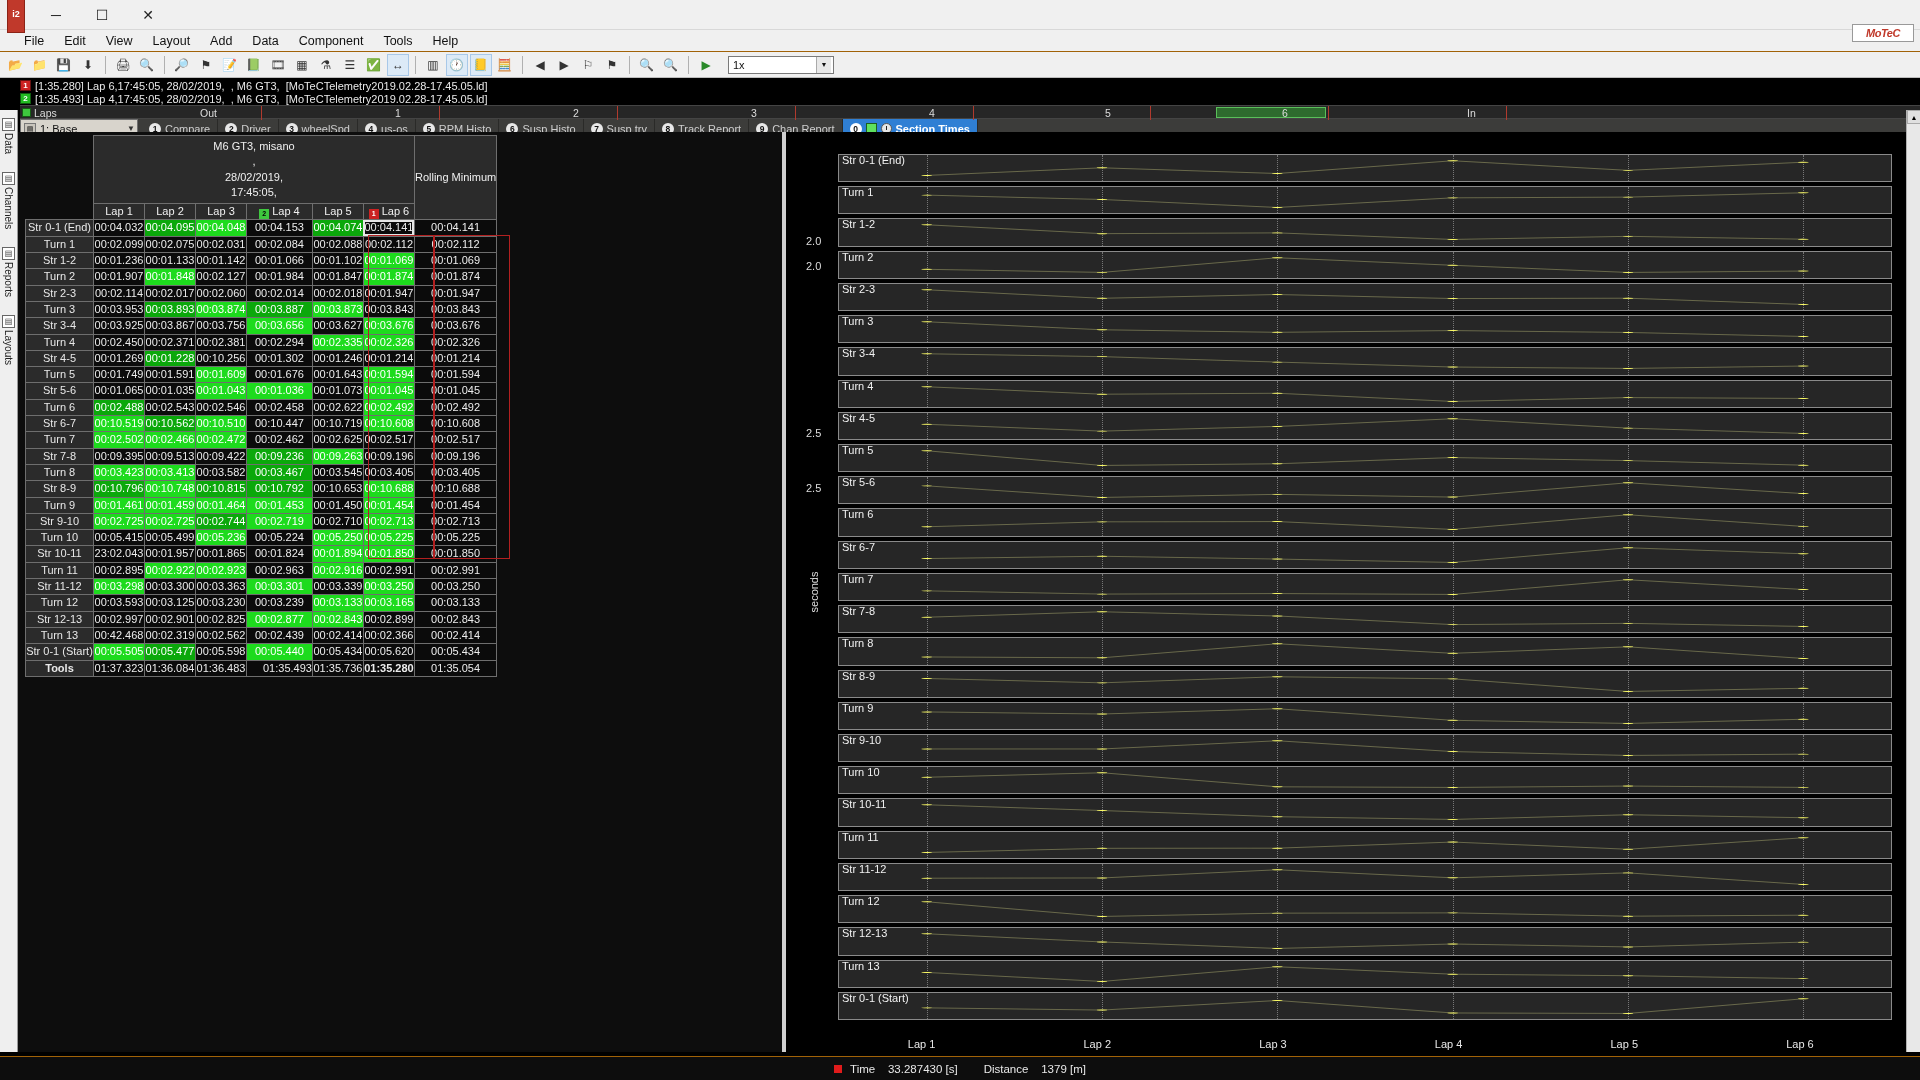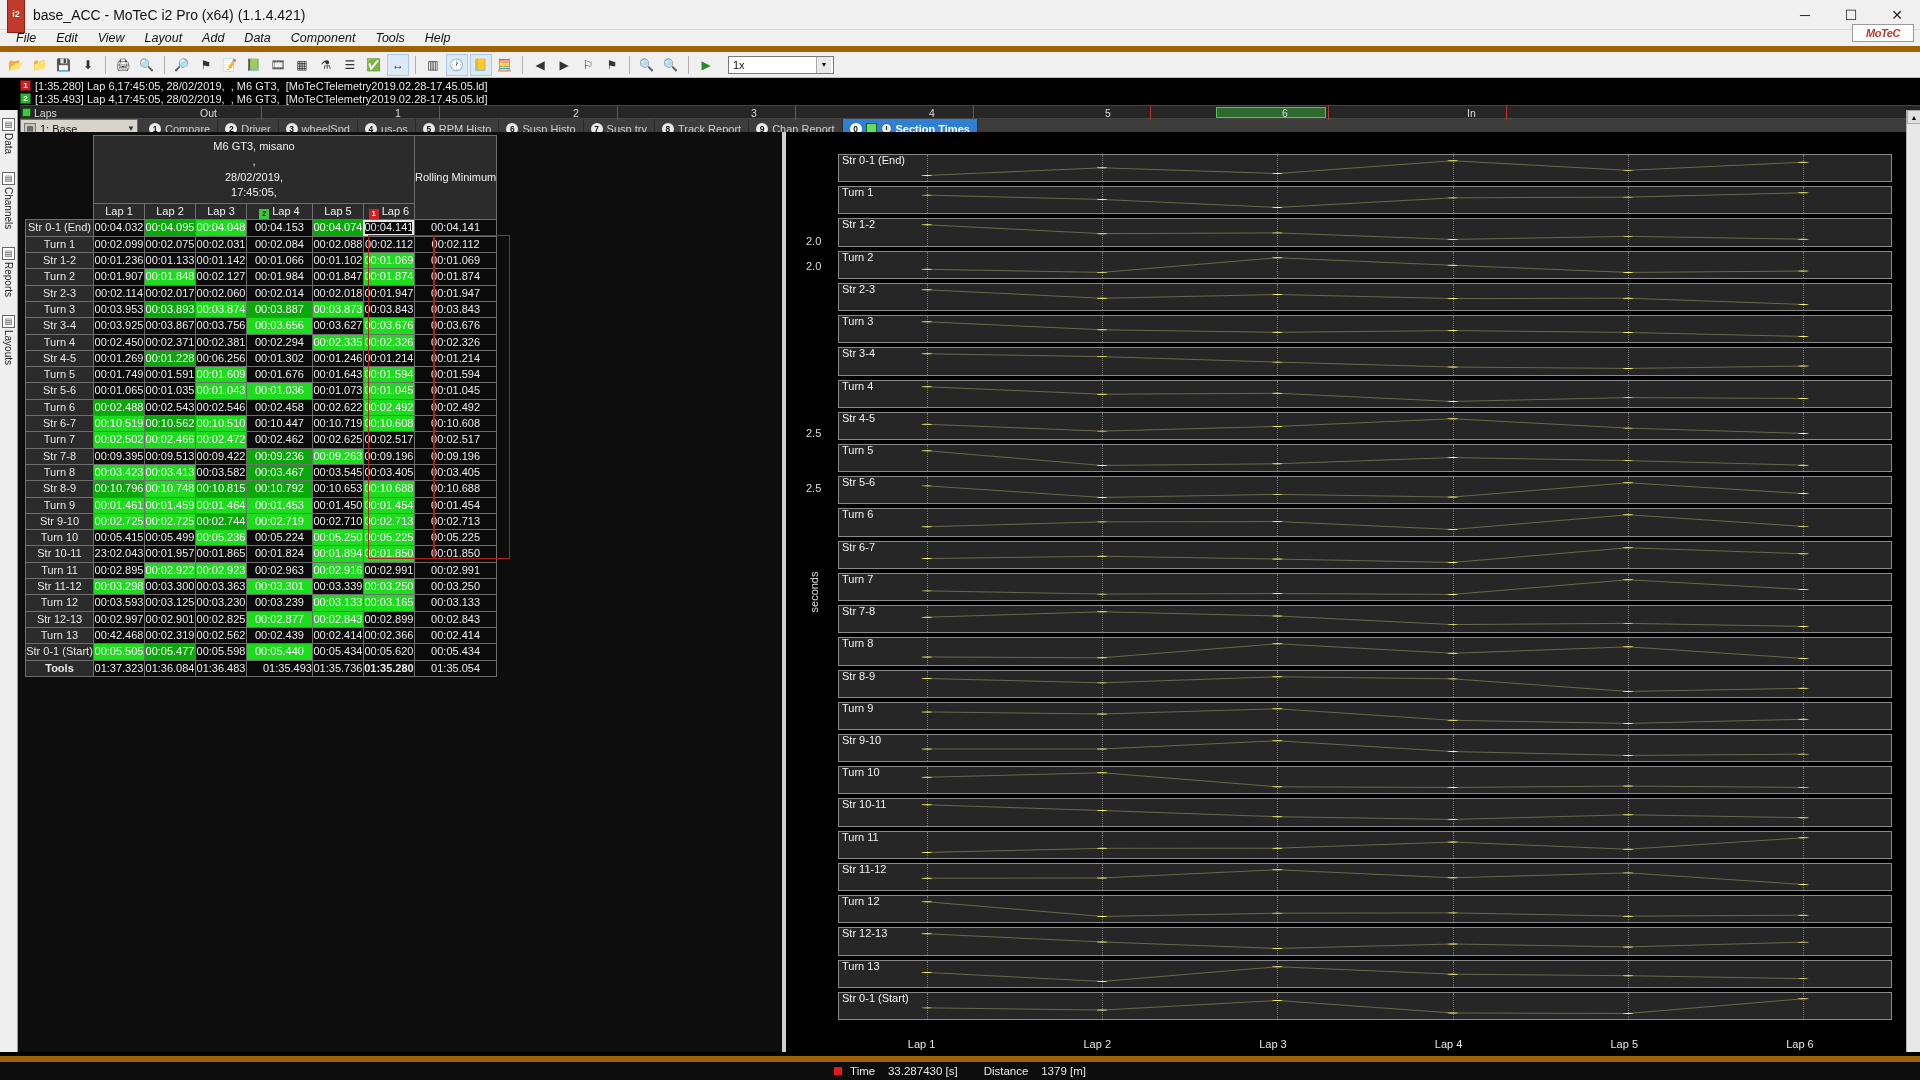--- a/index.html
+++ b/index.html
@@ -25,23 +25,22 @@
   .tb-title { font-size: 14px; color: #111; flex: 1; }
   .tb-btns { display: flex; height: 30px; }
   .tb-btn {
     width: 46px; height: 30px; display: flex;
     align-items: center; justify-content: center;
     font-size: 14px; color: #222;
   }
   
   .menubar {
     height: 22px; background: #f0f0f0; display: flex;
-    align-items: center; padding-left: 6px;
-    border-bottom: 6px solid #a16207;
-    font-style: italic;
+    align-items: center; padding-left: 14px;
+    border-bottom: 1px solid #a16207;
   }
   .menubar .mi {
     font-size: 12.5px; color: #111; padding: 2px 10px; cursor: default;
   }
   .motec-logo {
     position: absolute; right: 6px; top: 24px;
     width: 62px; height: 18px;
     background: #fff; border: 1px solid #999;
     color: #c0392b; font-size: 11px; font-weight: bold; font-style: italic;
     display: flex; align-items: center; justify-content: center;
@@ -247,40 +246,39 @@
   .vline {
     position: absolute; top: 0; bottom: 0; width: 1px;
     border-left: 1px dotted #777;
   }
   .xlbl {
     position: absolute; font-size: 11px; color: #e8e8e8; bottom: 2px;
   }
   
   .statusbar {
     position: absolute; left: 0; right: 0; bottom: 0; height: 24px;
-    background: #0d0d0d; border-top: 6px solid #a16207;
+    background: #0d0d0d; border-top: 1px solid #a16207;
     display: flex; align-items: center; justify-content: center;
     gap: 26px; font-size: 11.5px; color: #e8e8e8;
   }
   .sq-red { width: 8px; height: 8px; background: #e01b1b; display: inline-block; margin-right: 5px; }
   .scrollbar-v {
     position: absolute; right: 0; top: 110px; bottom: 28px; width: 14px;
     background: #e8e8e8; border-left: 1px solid #b0b0b0;
   }
   .sb-arrow {
     width: 14px; height: 14px; background: #e0e0e0; border: 1px solid #aaa;
     font-size: 7px; display: flex; align-items: center; justify-content: center;
   }
 </style>
 </head>
 <body>
 
 <div class="titlebar">
   <div class="tb-icon">i2</div>
-  <div class="tb-title">base_ACC - MoTeC i2 Pro (x64) (1.1.4.421)</div>
   <div class="tb-btns">
     <div class="tb-btn">─</div>
     <div class="tb-btn">☐</div>
     <div class="tb-btn close">✕</div>
   </div>
 </div>
 
 <div class="menubar" id="menubar">
     <div class="mi">File</div>
     <div class="mi">Edit</div>
@@ -531,21 +529,21 @@
             <td class="lapcol">00:02.381</td>
             <td class="lapcol">00:02.294</td>
             <td class="lapcol g3">00:02.335</td>
             <td class="lapcol g3">00:02.326</td>
             <td class="rollmin">00:02.326</td>
           </tr>
           <tr>
             <td class="rowlabel">Str 4-5</td>
             <td class="lapcol">00:01.269</td>
             <td class="lapcol g2">00:01.228</td>
-            <td class="lapcol">00:06.256</td>
+            <td class="lapcol">00:10.256</td>
             <td class="lapcol">00:01.302</td>
             <td class="lapcol">00:01.246</td>
             <td class="lapcol">00:01.214</td>
             <td class="rollmin">00:01.214</td>
           </tr>
           <tr>
             <td class="rowlabel">Turn 5</td>
             <td class="lapcol">00:01.749</td>
             <td class="lapcol">00:01.591</td>
             <td class="lapcol g3">00:01.609</td>

